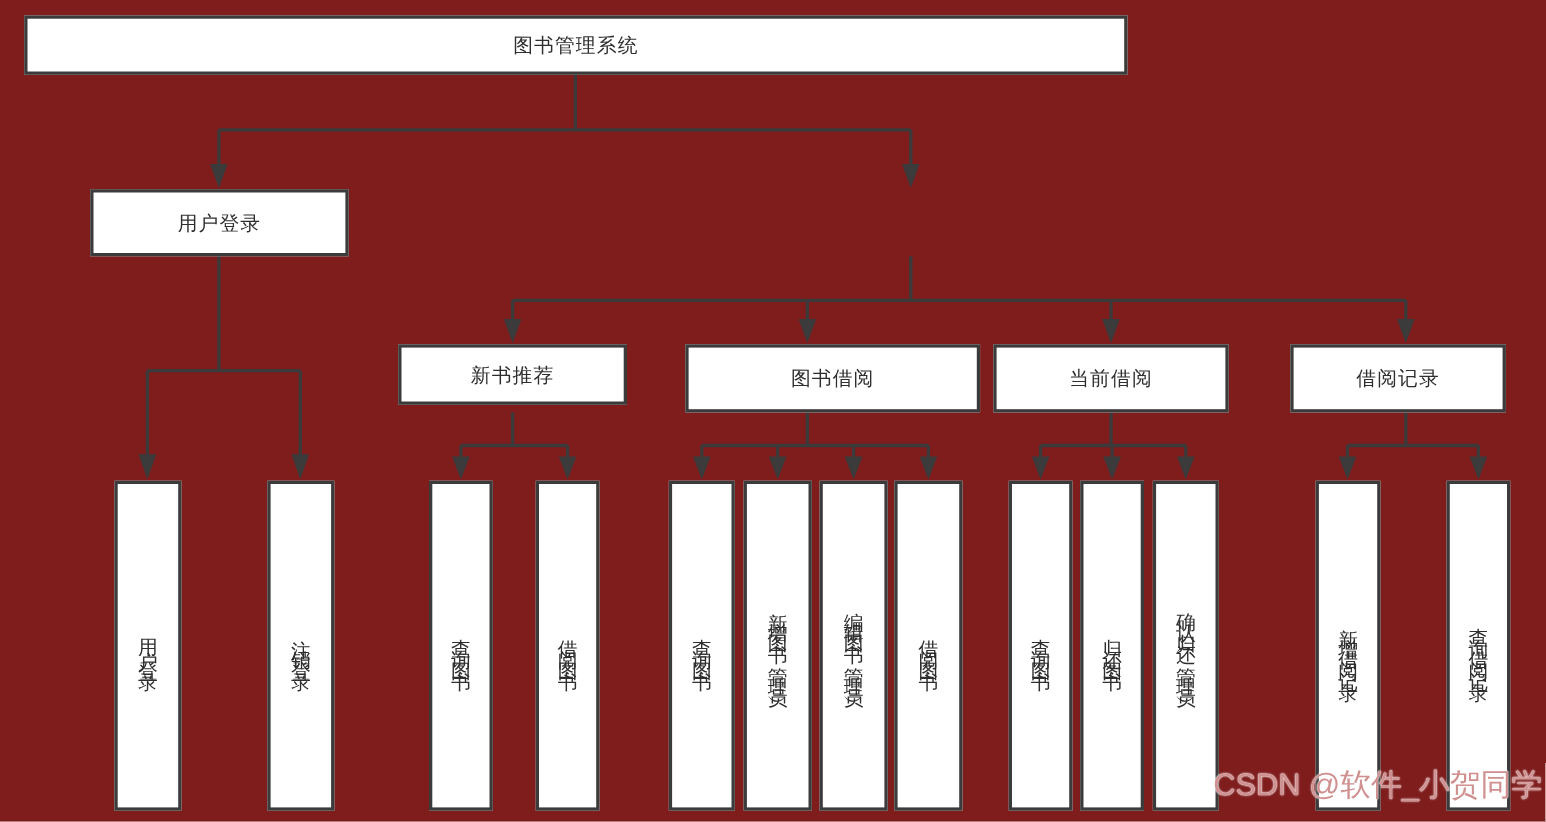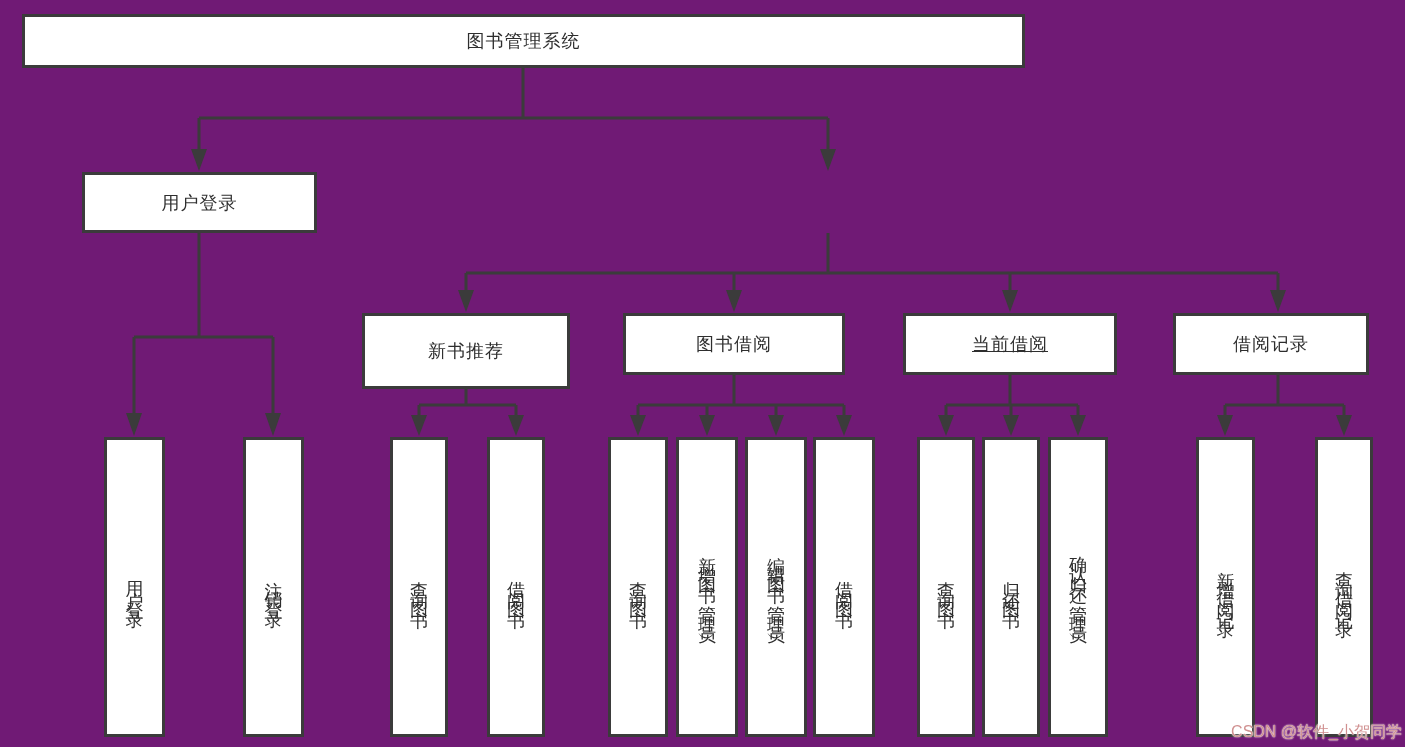--- a/index.html
+++ b/index.html
@@ -1,18 +1,18 @@
 <!DOCTYPE html>
 <html><head>
 <meta charset="utf-8">
 <title>图书管理系统</title>
 <style>
   html,body { margin:0; padding:0; background:#ffffff; }
   .stage {
-    position:relative; width:1405px; height:747px; background:#701a75;
+    position:relative; width:1405px; height:747px; background:#7f1d1d;
     font-family:"Liberation Sans", sans-serif; overflow:hidden;
   }
   .wires { position:absolute; left:0; top:0; width:1405px; height:747px; }
   .wires path { stroke:#3b3b3b; stroke-width:3; fill:none; }
   .wires polygon { fill:#3b3b3b; stroke:none; }
   .node {
     position:absolute; box-sizing:border-box; background:#ffffff;
     border:3px solid #3b3b3b; display:flex; align-items:center; justify-content:center;
     color:#2e2e2e; z-index:2;
   }
@@ -20,42 +20,42 @@
   .vtext {
     writing-mode:vertical-rl; text-orientation:mixed;
     font-size:18px; letter-spacing:10px; line-height:1;
   }
   .leaf { top:437px; height:300px; }
 
   
   .n-root           { left:22px;   top:14px;  width:1003px; height:54px; }
   .n-user-login     { left:82px;   top:172px; width:235px;  height:61px; }
   .n-book-mgmt      { left:710px;  top:172px; width:237px;  height:61px; }
-  .n-new-books      { left:362px;  top:313px; width:208px;  height:76px; }
-  .n-book-borrow    { left:623px;  top:313px; width:222px;  height:62px; }
-  .n-current-borrow { left:903px;  top:313px; width:214px;  height:62px;text-decoration:underline; }
+  .n-new-books      { left:362px;  top:313px; width:208px;  height:55px; }
+  .n-book-borrow    { left:623px;  top:313px; width:268px;  height:62px; }
+  .n-current-borrow { left:903px;  top:313px; width:214px;  height:62px; }
   .n-borrow-records { left:1173px; top:313px; width:196px;  height:62px; }
 
   .n-leaf-a1 { left:104px;  width:61px; }
   .n-leaf-a2 { left:243px;  width:61px; }
   .n-leaf-b1 { left:390px;  width:58px; }
   .n-leaf-b2 { left:487px;  width:58px; }
   .n-leaf-c1 { left:608px;  width:60px; }
   .n-leaf-c2 { left:676px;  width:62px; }
   .n-leaf-c3 { left:745px;  width:62px; }
   .n-leaf-c4 { left:813px;  width:62px; }
   .n-leaf-d1 { left:917px;  width:58px; }
   .n-leaf-d2 { left:982px;  width:58px; }
   .n-leaf-d3 { left:1048px; width:60px; }
   .n-leaf-e1 { left:1196px; width:59px; }
   .n-leaf-e2 { left:1315px; width:58px; }
 
   .watermark {
-    position:absolute; right:3px; bottom:4px; z-index:5;
-    font-size:16px; color:#d09090; white-space:nowrap;
+    position:absolute; right:3px; bottom:14px; z-index:5;
+    font-size:28px; color:#d09090; white-space:nowrap;
     text-shadow:0 0 2px #ffffff, 0 0 1px #ffffff;
     margin-top:41px;
   }
 </style>
 </head>
 <body>
 
 <div class="stage">
 
   <svg class="wires" viewBox="0 0 1405 747">

